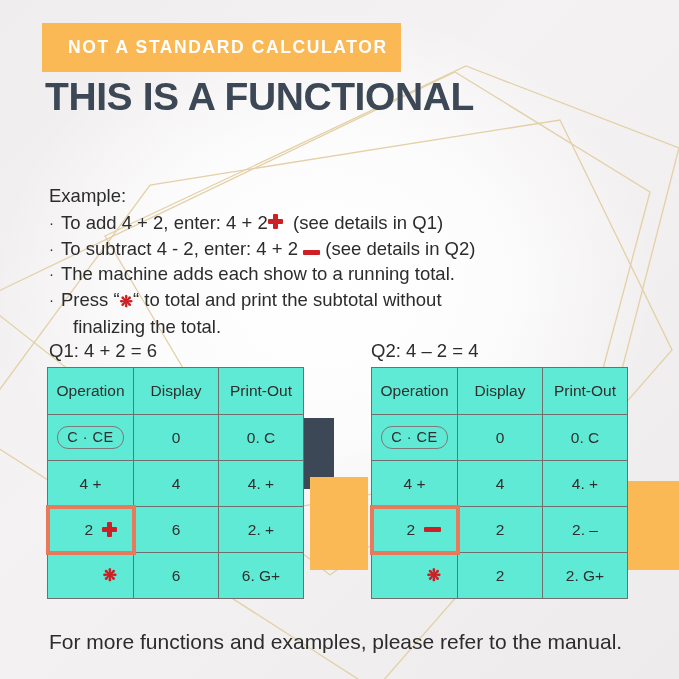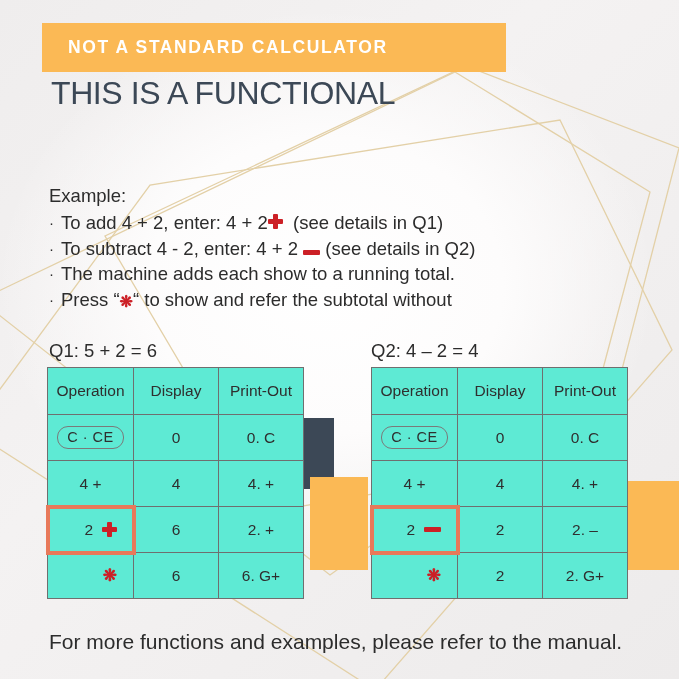--- a/index.html
+++ b/index.html
@@ -14,39 +14,39 @@
     width:679px;height:679px;
     background:
       radial-gradient(ellipse 62% 52% at 48% 42%, #ffffff 0%, #fdfcfc 42%, rgba(241,239,239,0) 78%),
       linear-gradient(135deg,#efeded 0%,#f4f2f2 40%,#edebeb 100%);
     overflow:hidden;
   }
   .bg-lines{position:absolute;inset:0;pointer-events:none;}
 
   
   .banner{
-    position:absolute;left:42px;top:23px;width:464px;height:49px;
+    position:absolute;left:42px;top:23px;width:359px;height:49px;
     background:#fbb955;
     display:flex;align-items:center;
   }
   .banner-text{
     color:#ffffff;
     font-size:17.5px;
     letter-spacing:1.6px;
     font-weight:700;
     padding-left:26px;
     white-space:nowrap;
   }
 
   
   .headline{
-    position:absolute;left:51px;top:78px;width:610px;
+    position:absolute;left:45px;top:78px;width:610px;
     color:#3c4856;
-    font-weight:400;
-    font-size:32px;
+    font-weight:700;
+    font-size:39px;
     line-height:0.98;
     letter-spacing:-0.4px;
   }
   .headline .l2{display:block;}
 
   
   .example-label{
     position:absolute;left:49px;top:185px;
     font-size:18.5px;color:#2c2c2c;
   }
@@ -180,26 +180,30 @@
       <span class="btxt"><span>To subtract 4 - 2, enter: 4 + 2&nbsp;</span><span class="ico-minus"></span><span>&nbsp;(see details in Q2)</span></span>
     </div>
 
     <div class="bullet">
       <span class="dot">·</span>
       <span class="btxt">The machine adds each show to a running total.</span>
     </div>
 
     <div class="bullet">
       <span class="dot">·</span>
-      <span class="btxt"><span>Press “</span><span class="star-glyph">❋</span><span>“ to show and refer the subtotal without</span></span>
-    </div>
-
+      <span class="btxt"><span>Press “</span><span class="star-glyph">❋</span><span>“ to total and print the subtotal without</span></span>
+    </div>
+
+    <div class="bullet">
+      <span class="dot"></span>
+      <span class="btxt cont">finalizing the total.</span>
+    </div>
   </div>
 
-  <div class="qcap" id="q1cap">Q1: 5 + 2 = 6</div>
+  <div class="qcap" id="q1cap">Q1: 4 + 2 = 6</div>
   <div class="qcap" id="q2cap">Q2: 4 – 2 = 4</div>
 
   <div class="blk-dark"></div>
   <div class="blk-orange-mid"></div>
   <div class="blk-orange-right"></div>
 
   <table class="tbl" id="tbl-q1">
     <thead>
       <tr>
         <th class="col-op">Operation</th>

